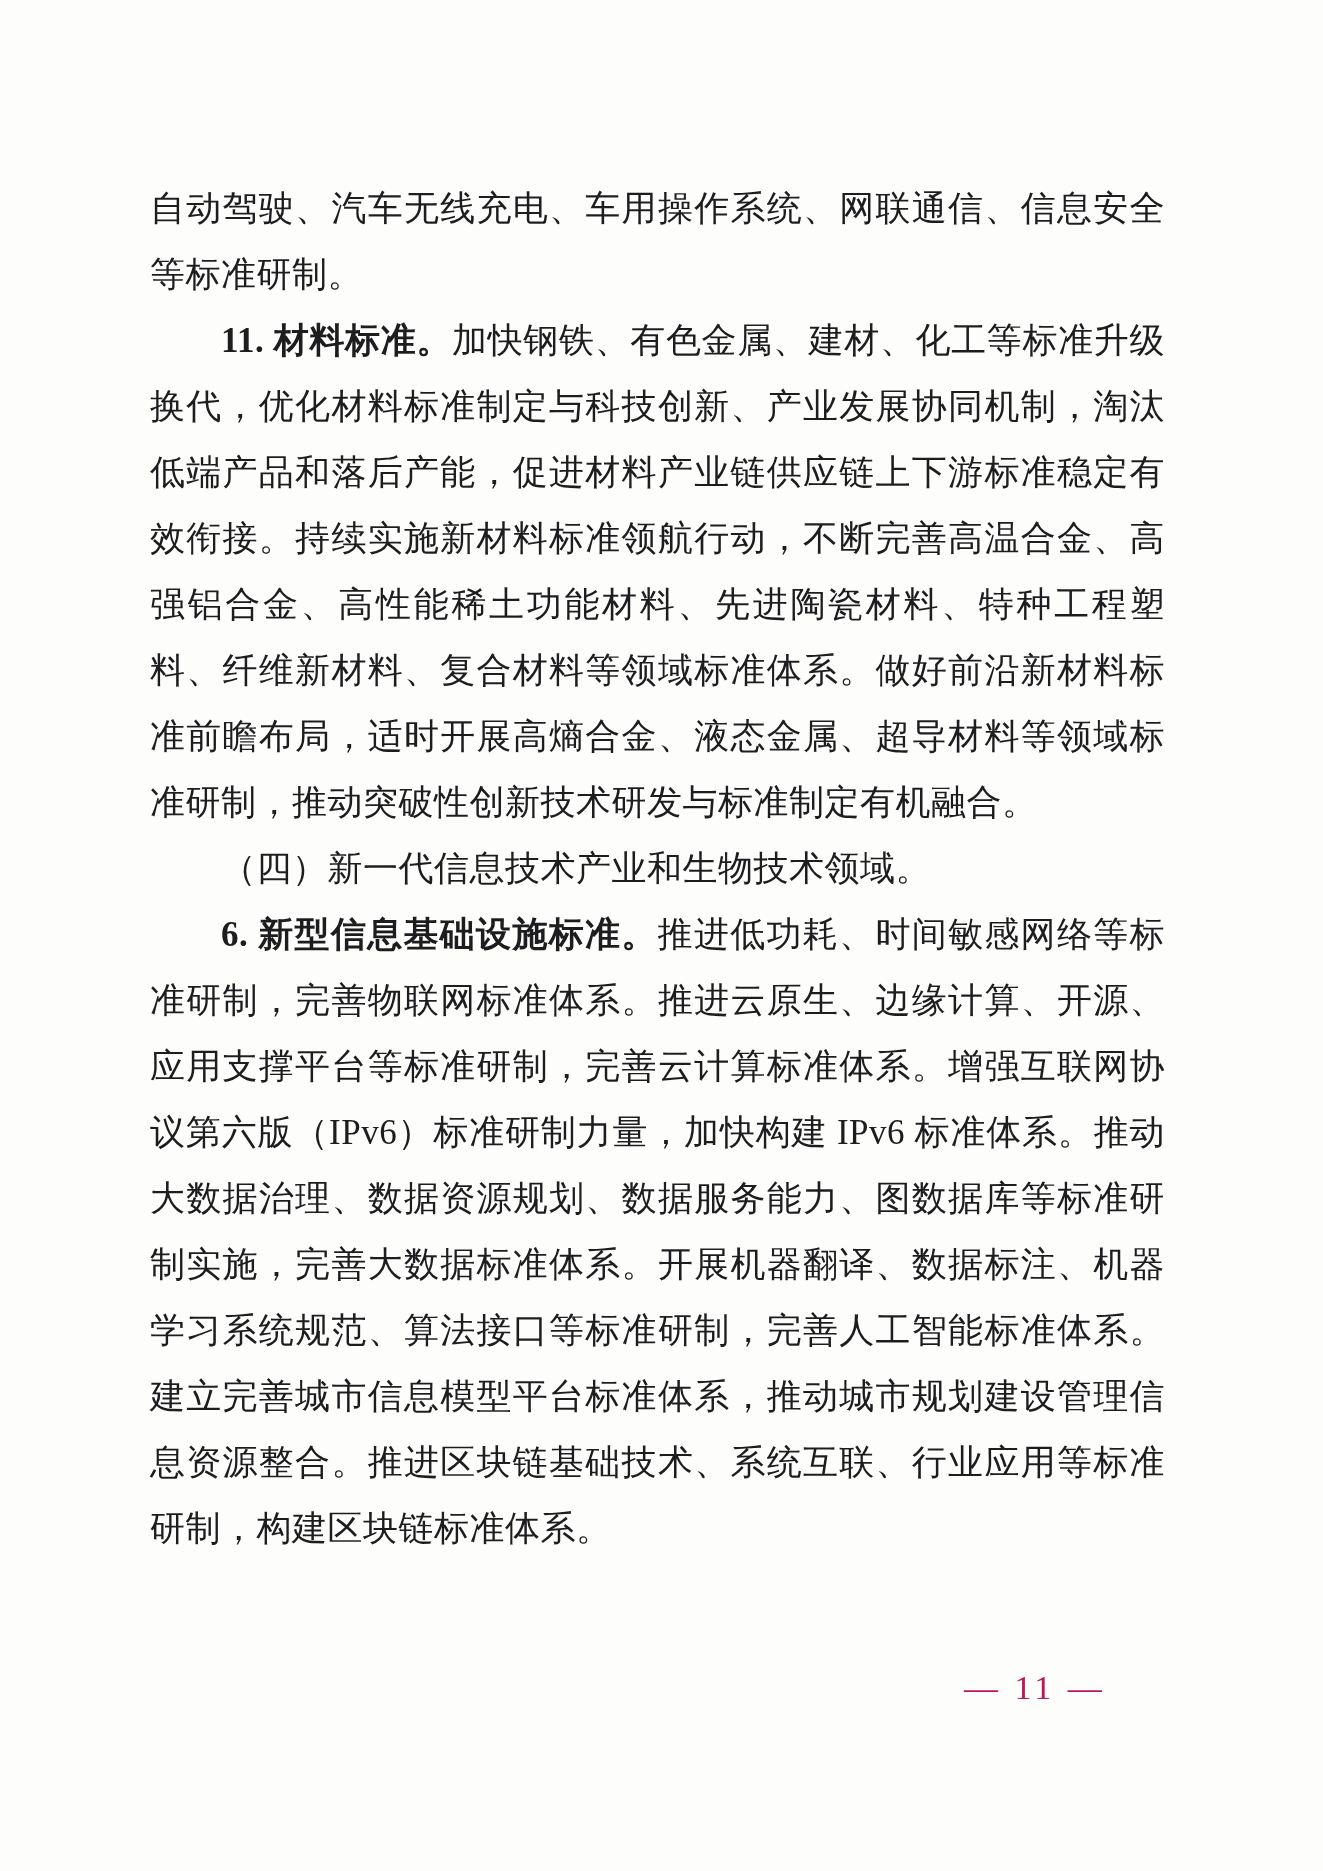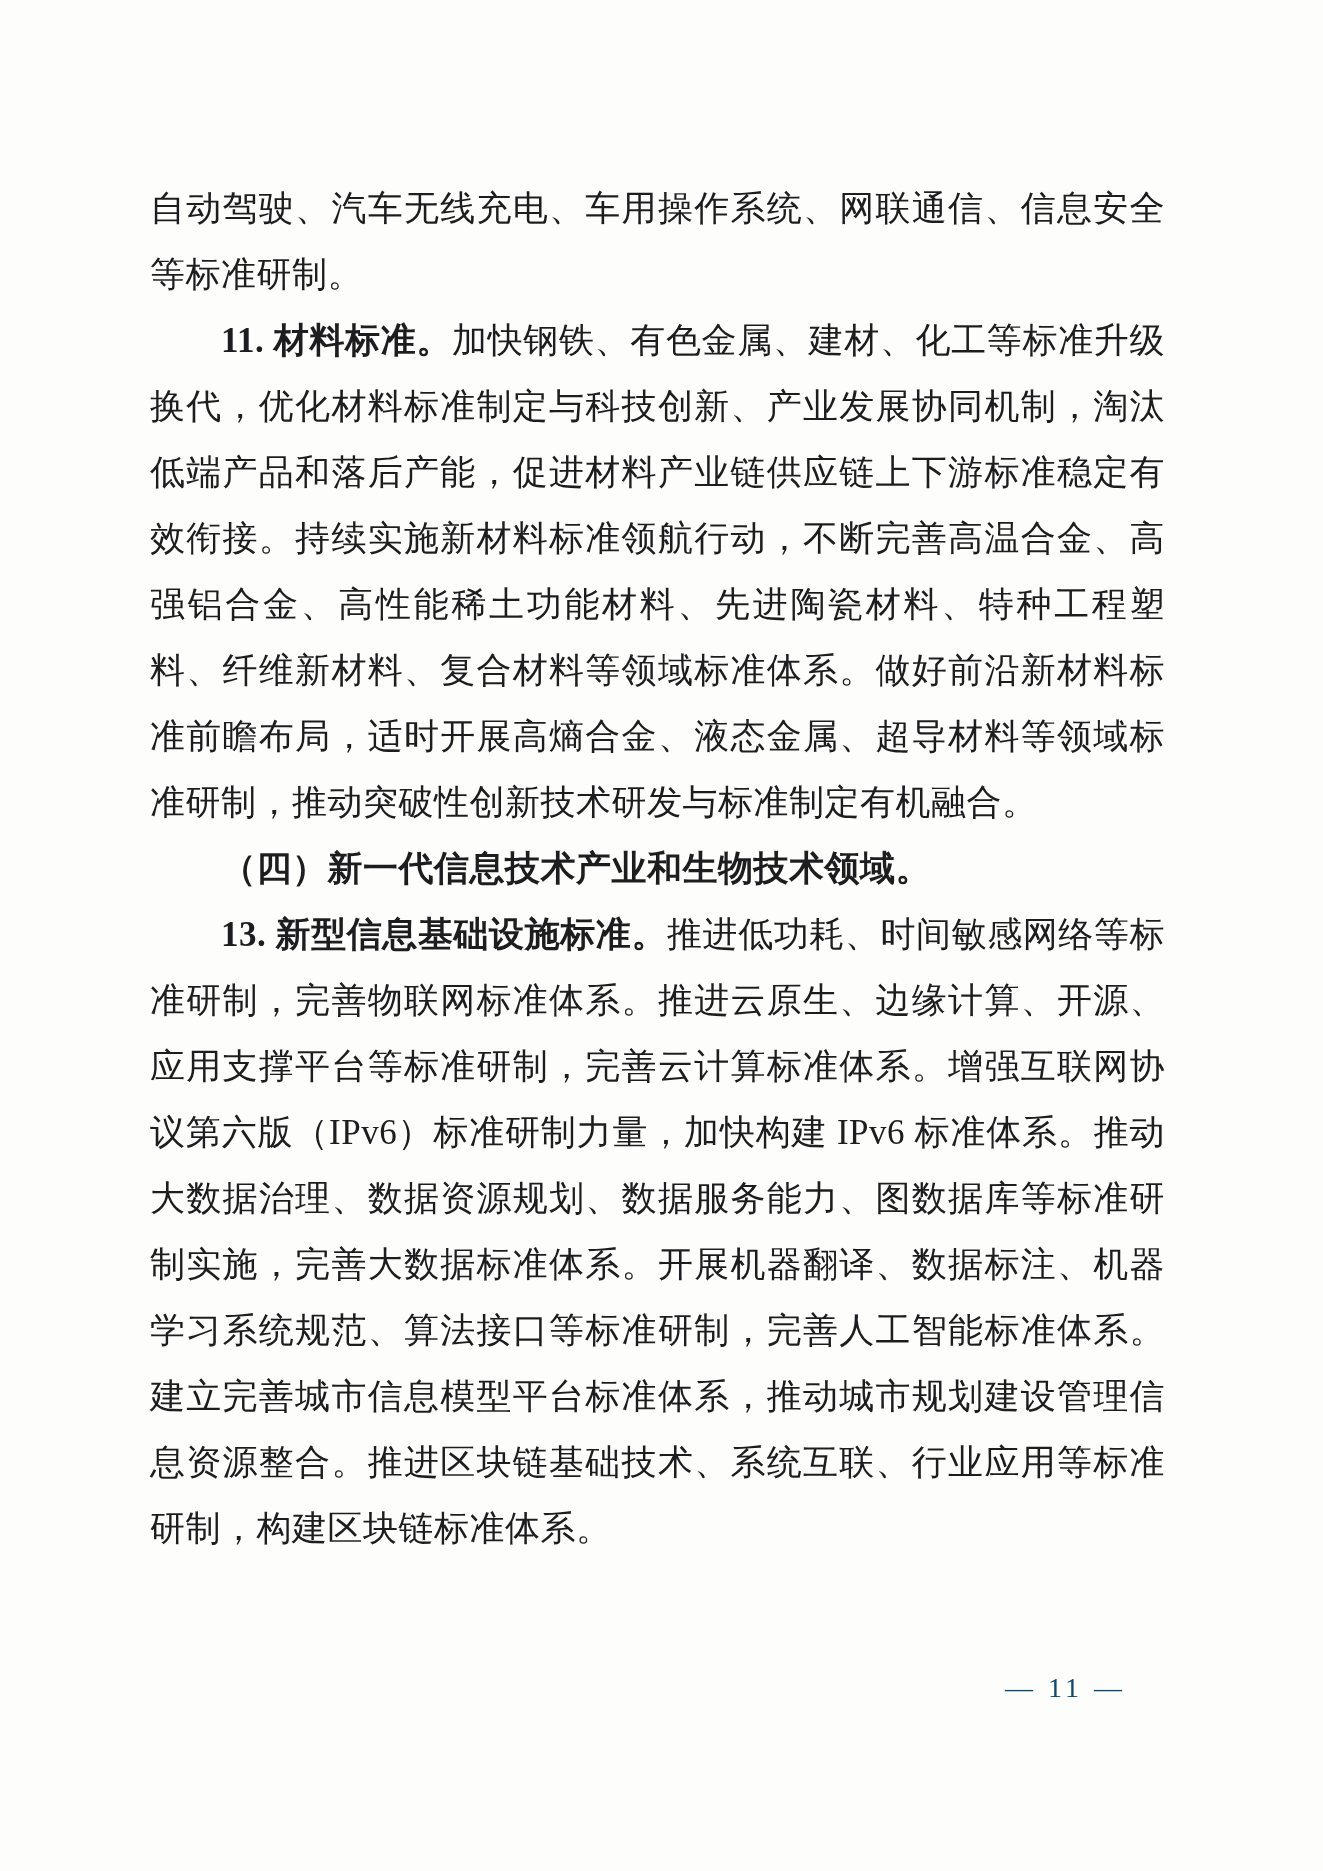--- a/index.html
+++ b/index.html
@@ -34,37 +34,37 @@
     word-break: break-all;
     margin: 0;
   }
   .para.indent {
     text-indent: 71px;
   }
   .para .lead {
     font-weight: 700;
   }
   .para.heading {
-    font-weight: 700;
+    font-weight: 400;
   }
   .page-number {
     position: absolute;
     top: 1666px;
-    left: 1005px;
-    font-size: 28px;
+    left: 964px;
+    font-size: 34px;
     line-height: 44px;
     letter-spacing: 4px;
-    color: #0c4a6e;
+    color: #be185d;
     white-space: nowrap;
   }
 </style>
 </head>
 <body>
 
 <div class="page">
   <div class="text-block">
       <div class="para"><span>自动驾驶、汽车无线充电、车用操作系统、网联通信、信息安全等标准研制。</span></div>
       <div class="para indent"><span class="lead">11. 材料标准。</span><span>加快钢铁、有色金属、建材、化工等标准升级换代，优化材料标准制定与科技创新、产业发展协同机制，淘汰低端产品和落后产能，促进材料产业链供应链上下游标准稳定有效衔接。持续实施新材料标准领航行动，不断完善高温合金、高强铝合金、高性能稀土功能材料、先进陶瓷材料、特种工程塑料、纤维新材料、复合材料等领域标准体系。做好前沿新材料标准前瞻布局，适时开展高熵合金、液态金属、超导材料等领域标准研制，推动突破性创新技术研发与标准制定有机融合。</span></div>
       <div class="para indent heading"><span>（四）新一代信息技术产业和生物技术领域。</span></div>
-      <div class="para indent"><span class="lead">13. 新型信息基础设施标准。</span><span>推进低功耗、时间敏感网络等标准研制，完善物联网标准体系。推进云原生、边缘计算、开源、应用支撑平台等标准研制，完善云计算标准体系。增强互联网协议第六版（IPv6）标准研制力量，加快构建 IPv6 标准体系。推动大数据治理、数据资源规划、数据服务能力、图数据库等标准研制实施，完善大数据标准体系。开展机器翻译、数据标注、机器学习系统规范、算法接口等标准研制，完善人工智能标准体系。建立完善城市信息模型平台标准体系，推动城市规划建设管理信息资源整合。推进区块链基础技术、系统互联、行业应用等标准研制，构建区块链标准体系。</span></div>
+      <div class="para indent"><span class="lead">6. 新型信息基础设施标准。</span><span>推进低功耗、时间敏感网络等标准研制，完善物联网标准体系。推进云原生、边缘计算、开源、应用支撑平台等标准研制，完善云计算标准体系。增强互联网协议第六版（IPv6）标准研制力量，加快构建 IPv6 标准体系。推动大数据治理、数据资源规划、数据服务能力、图数据库等标准研制实施，完善大数据标准体系。开展机器翻译、数据标注、机器学习系统规范、算法接口等标准研制，完善人工智能标准体系。建立完善城市信息模型平台标准体系，推动城市规划建设管理信息资源整合。推进区块链基础技术、系统互联、行业应用等标准研制，构建区块链标准体系。</span></div>
     </div>
   <div class="page-number">— 11 —</div>
 </div>
 
 </body></html>

